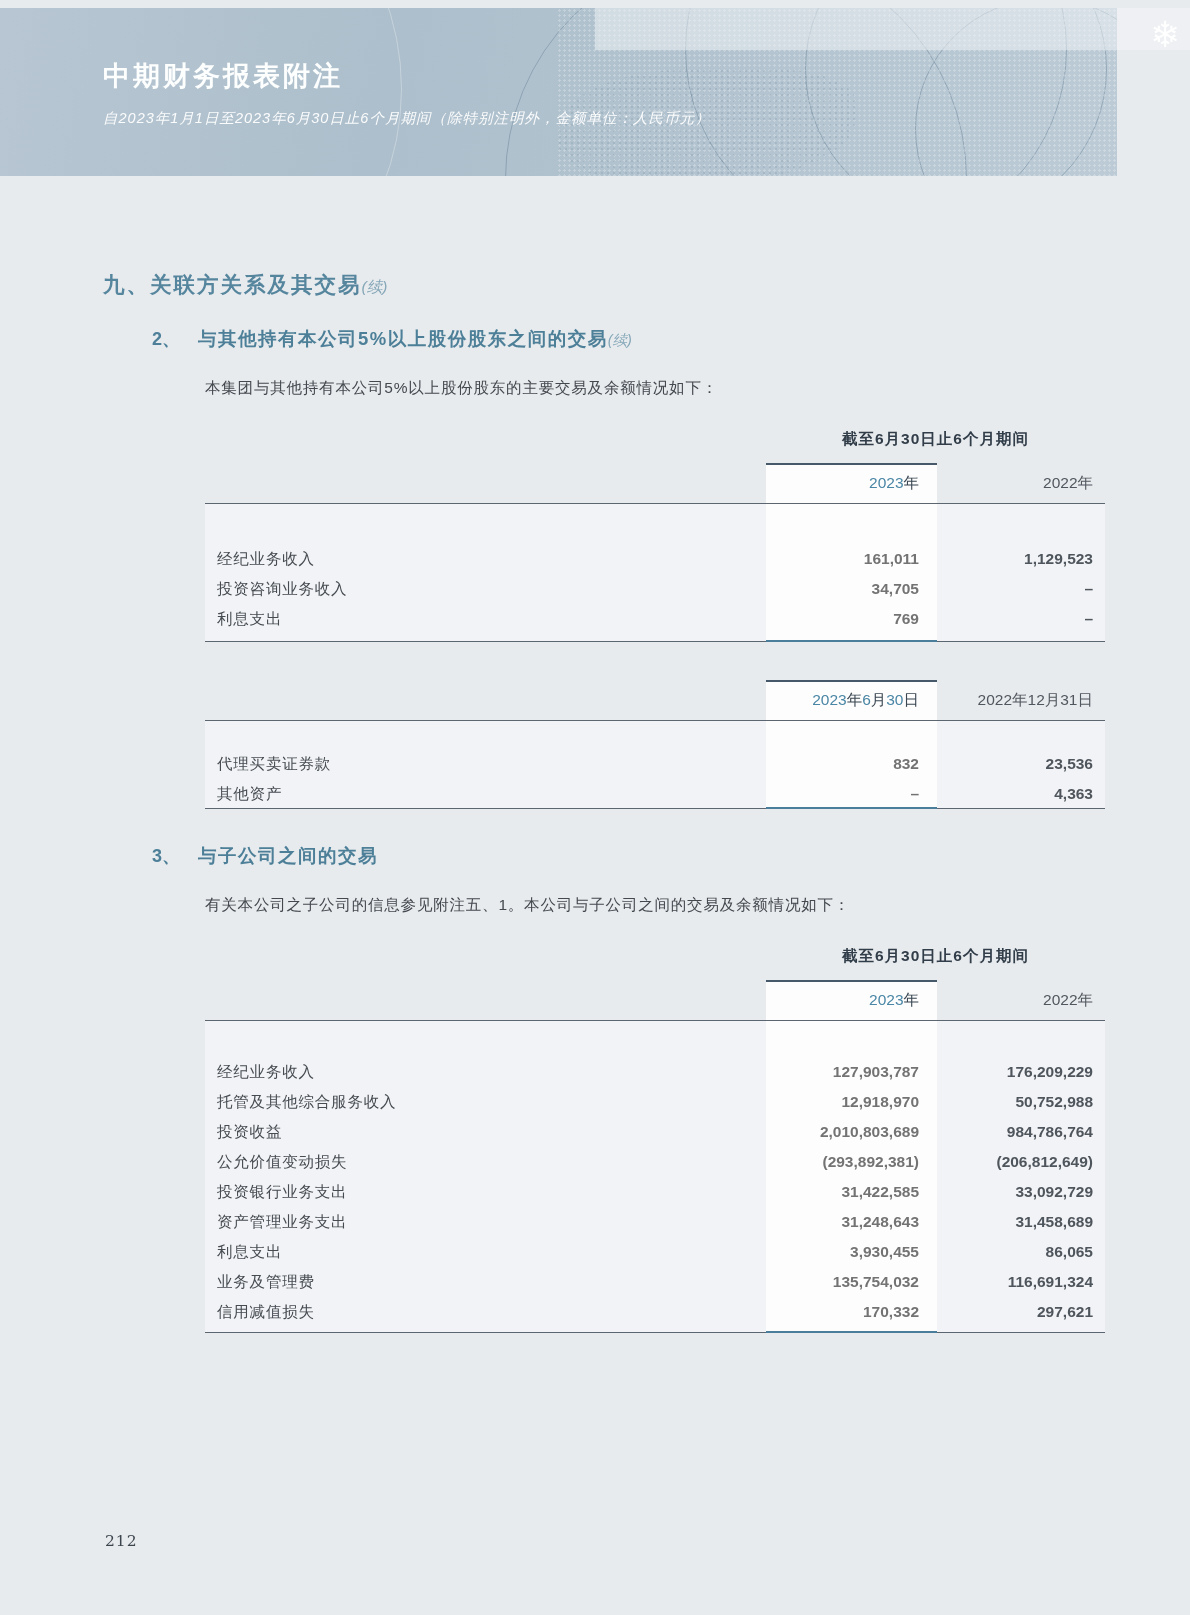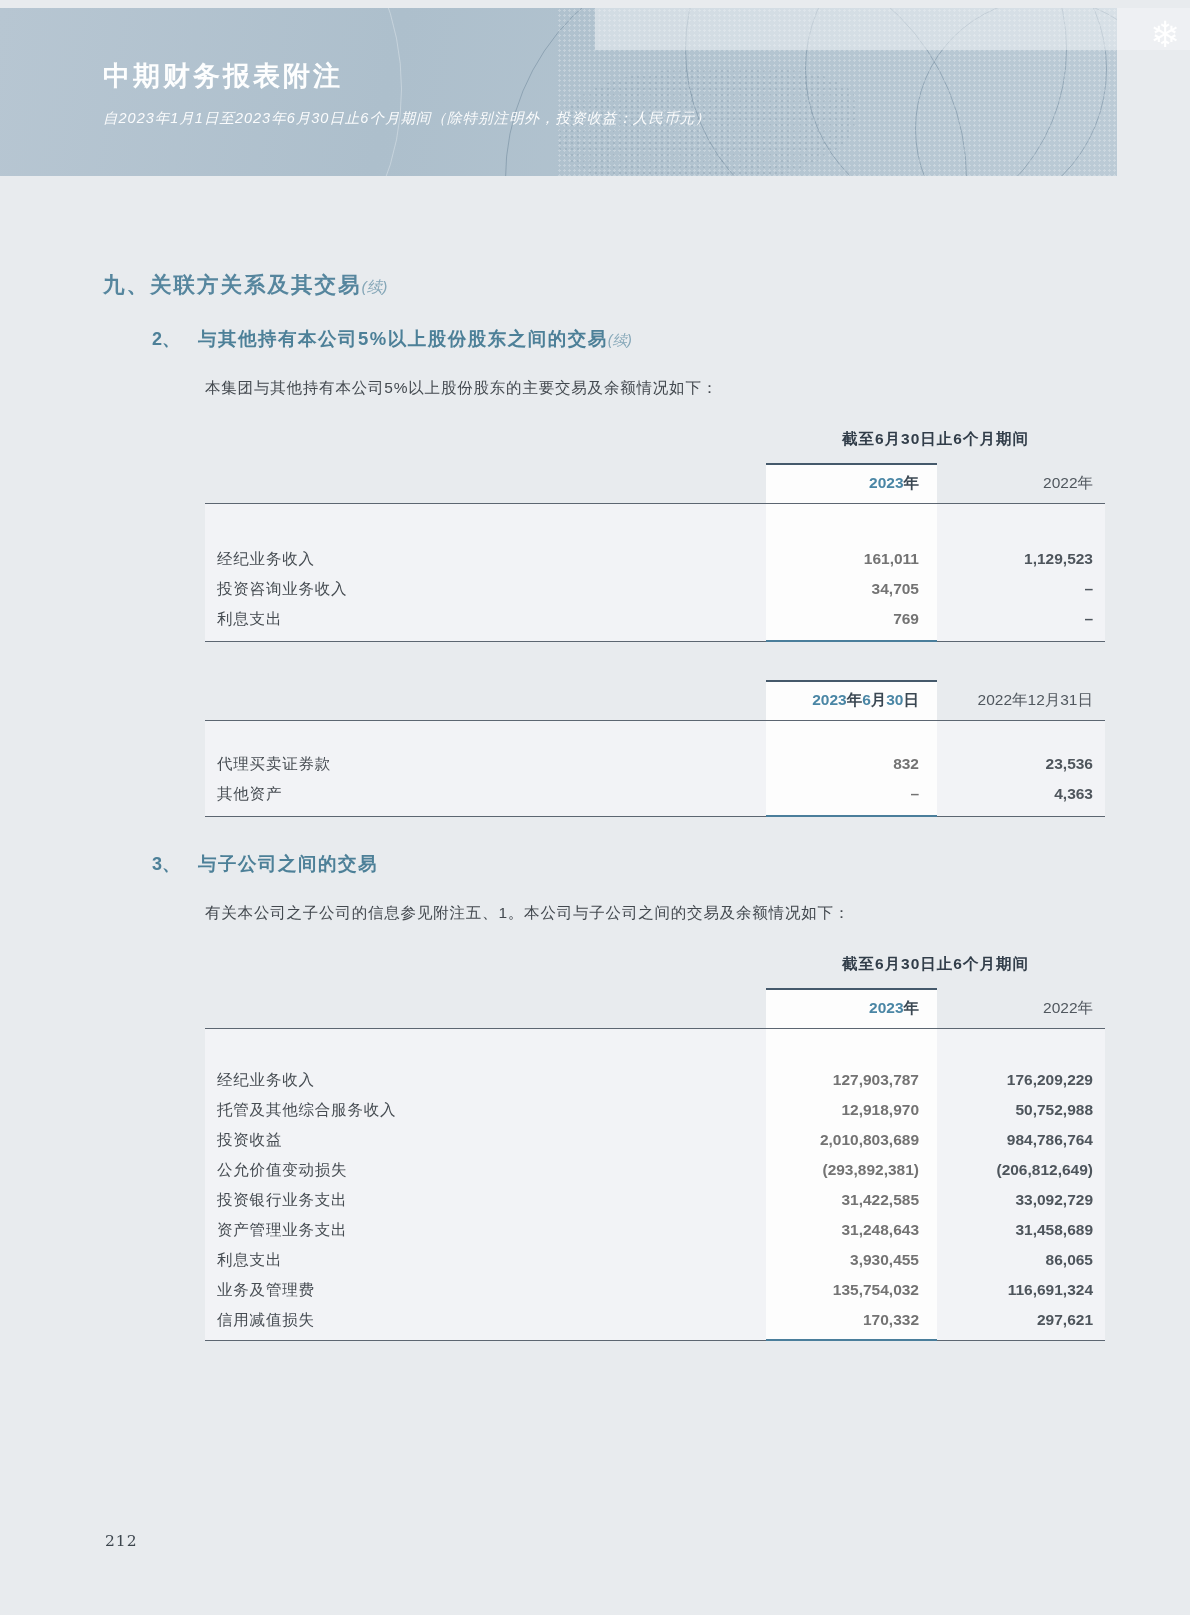--- a/index.html
+++ b/index.html
@@ -101,27 +101,27 @@
   .t-head1,.t-cols,.t-body{position:relative;z-index:2;}
   .t-head1{height:34px;display:flex;}
   .spanhead{
     margin-left:561px;width:339px;text-align:center;
     font-weight:bold;color:#313d49;font-size:15.5px;letter-spacing:1px;
   }
   .t-cols{height:40px;display:flex;align-items:center;border-bottom:1px solid #5c6671;}
   .cl{flex:1;}
   .c1{width:171px;text-align:right;padding-right:18px;box-sizing:border-box;}
   .c2{width:168px;text-align:right;padding-right:12px;box-sizing:border-box;}
-  .t-cols .c1{font-weight:bold;font-size:15.5px;}
+  .t-cols .c1{font-weight:normal;font-size:15.5px;}
   .t-cols .c1 .num{color:#4a86a5;}
   .t-cols .c1 .cjk{color:#3a4752;}
   .t-cols .c2{color:#50575e;font-size:15.5px;}
 
   .t-body{padding:40px 0 8px;}
-  .tbl-b .t-body{padding:28px 0 8px;}
+  .tbl-b .t-body{padding:28px 0 0;}
   .tbl-c .t-body{padding:36px 0 6px;}
   .t-row{height:30px;display:flex;align-items:center;font-size:15.5px;}
   .t-row .cl{padding-left:12px;color:#464c52;letter-spacing:0.8px;}
   .t-row .c1{font-weight:bold;color:#737373;}
   .t-row .c2{color:#4e555c;font-weight:bold;}
 
   .page-number{
     position:absolute;left:105px;top:1524px;
     font-family:"DejaVu Serif","Liberation Serif",serif;
     font-size:15.5px;color:#3c454d;letter-spacing:1px;
@@ -135,21 +135,21 @@
   <div class="band">
     <div class="ring r5"></div>
     <div class="ring r4"></div>
     <div class="ring r1"></div>
     <div class="ring r2"></div>
     <div class="ring r3"></div>
     <div class="band-dots"></div>
     <div class="band-dots2"></div>
     <div class="band-text">
       <div class="band-title">中期财务报表附注</div>
-      <div class="band-subtitle">自2023年1月1日至2023年6月30日止6个月期间（除特别注明外，投资收益：人民币元）</div>
+      <div class="band-subtitle">自2023年1月1日至2023年6月30日止6个月期间（除特别注明外，金额单位：人民币元）</div>
     </div>
   </div>
   <div class="top-strip"></div>
   <div class="flake">❄</div>
 
   <div class="content">
 
     <div class="sec-heading"><span>九、</span><span>关联方关系及其交易</span><span class="cont-mark">(续)</span></div>
 
     <div class="sub-heading">

